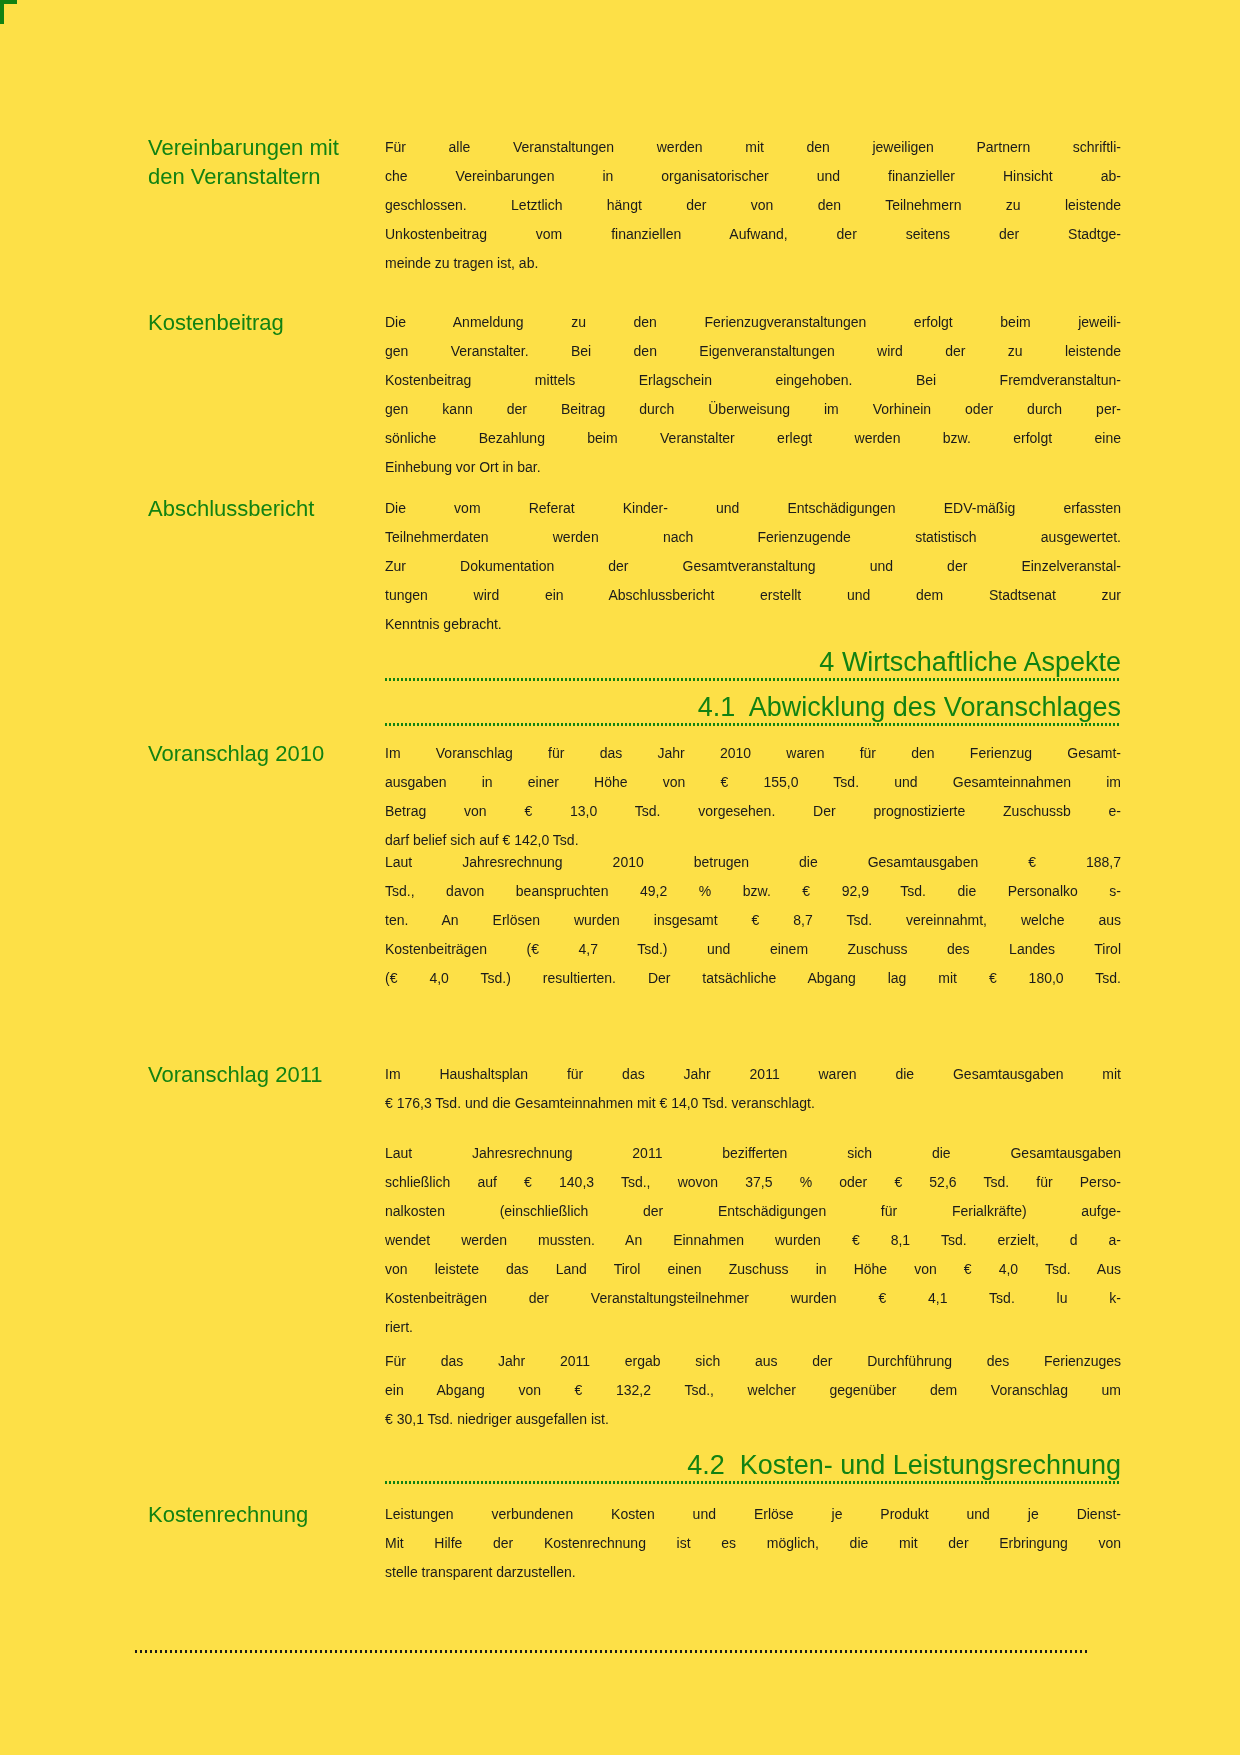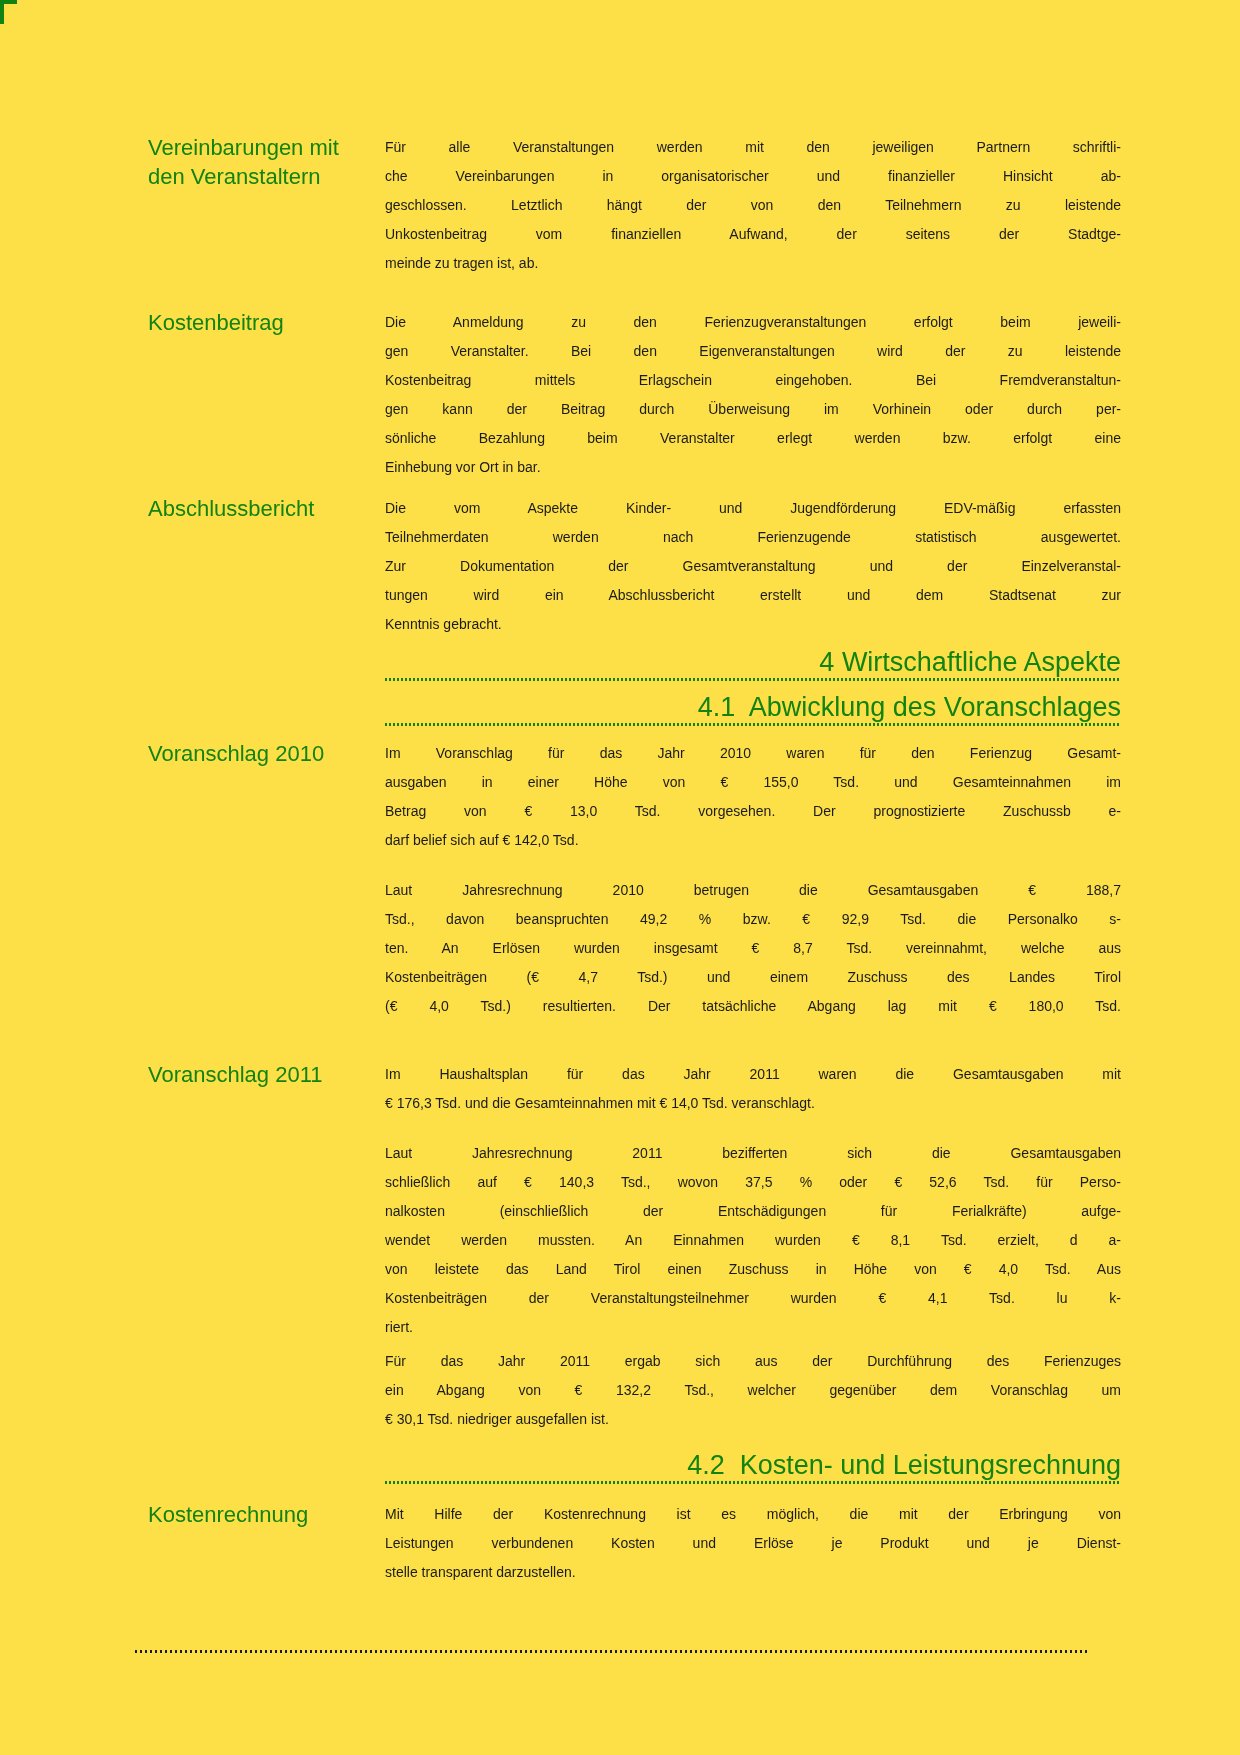--- a/index.html
+++ b/index.html
@@ -76,21 +76,21 @@
   .footer-left{text-align:left;}
   .footer-center{text-align:center;}
   .footer-right{text-align:right;}
   
   .sec-0{top:133px}
   .sec-1{top:308px}
   .sec-2{top:494px}
   .sec-3{top:649px}
   .sec-4{top:694px}
   .sec-5{top:739px}
-  .sec-6{top:876px}
+  .sec-6{top:848px}
   .sec-7{top:1060px}
   .sec-8{top:1139px}
   .sec-9{top:1347px}
   .sec-10{top:1452px}
   .sec-11{top:1500px}
 </style>
 </head>
 <body>
 
 <div class="page">
@@ -116,21 +116,21 @@
         <div class="line">gen Veranstalter. Bei den Eigenveranstaltungen wird der zu leistende</div>
         <div class="line">Kostenbeitrag mittels Erlagschein eingehoben. Bei Fremdveranstaltun-</div>
         <div class="line">gen kann der Beitrag durch Überweisung im Vorhinein oder durch per-</div>
         <div class="line">sönliche Bezahlung beim Veranstalter erlegt werden bzw. erfolgt eine</div>
         <div class="line last">Einhebung vor Ort in bar.</div>
       </div>
       <div class="row sec-2">
         <div class="label">
           <div class="label-line">Abschlussbericht</div>
         </div>
-        <div class="line">Die vom Aspekte Kinder- und Jugendförderung EDV-mäßig erfassten</div>
+        <div class="line">Die vom Referat Kinder- und Entschädigungen EDV-mäßig erfassten</div>
         <div class="line">Teilnehmerdaten werden nach Ferienzugende statistisch ausgewertet.</div>
         <div class="line">Zur Dokumentation der Gesamtveranstaltung und der Einzelveranstal-</div>
         <div class="line">tungen wird ein Abschlussbericht erstellt und dem Stadtsenat zur</div>
         <div class="line last">Kenntnis gebracht.</div>
       </div>
       <div class="row sec-3">
         <div class="heading-text">4 Wirtschaftliche Aspekte</div>
         <div class="heading-rule"></div>
       </div>
       <div class="row sec-4">
@@ -175,22 +175,22 @@
         <div class="line last">€ 30,1 Tsd. niedriger ausgefallen ist.</div>
       </div>
       <div class="row sec-10">
         <div class="heading-text">4.2&nbsp; Kosten- und Leistungsrechnung</div>
         <div class="heading-rule"></div>
       </div>
       <div class="row sec-11">
         <div class="label">
           <div class="label-line">Kostenrechnung</div>
         </div>
+        <div class="line">Leistungen verbundenen Kosten und Erlöse je Produkt und je Dienst-</div>
         <div class="line">Mit Hilfe der Kostenrechnung ist es möglich, die mit der Erbringung von</div>
-        <div class="line">Leistungen verbundenen Kosten und Erlöse je Produkt und je Dienst-</div>
         <div class="line last">stelle transparent darzustellen.</div>
       </div>
     </main>
 
   <div class="footer-rule"></div>
   <div class="footer-row">
     <span class="footer-left">Zl. KA-10733/2012</span>
     <span class="footer-center">Bericht des gemeinderätlichen Kontrollausschusses</span>
     <span class="footer-right">5</span>
   </div>

